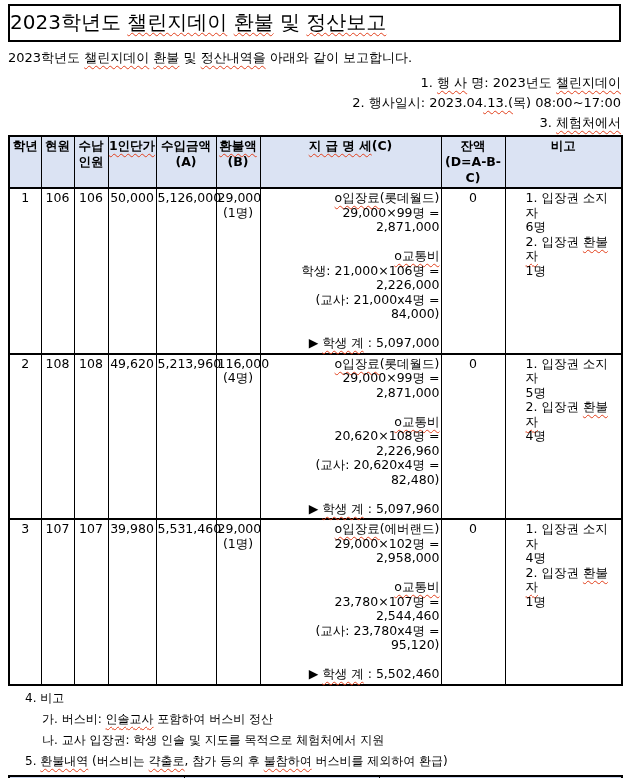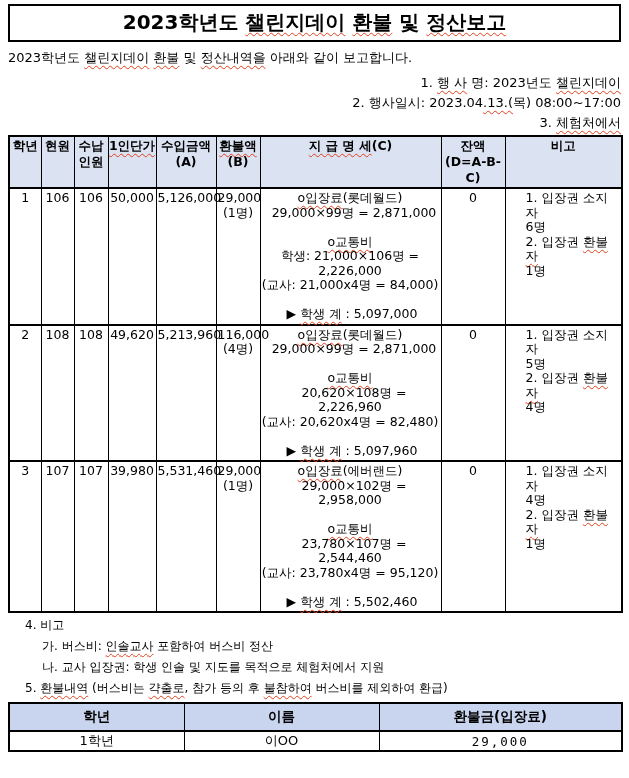--- a/index.html
+++ b/index.html
@@ -1,28 +1,28 @@
 <!DOCTYPE html>
 <html style="--hbg1: #dbe3f3; --hbg2: #c9d4ee; --sq: #e2401c;"><head>
 <meta charset="utf-8">
 <style>
   html,body{margin:0;padding:0;background:#fff;}
   body{font-family:"DejaVu Sans","Liberation Sans",sans-serif;color:#000;}
   .page{position:relative;width:629px;height:778px;box-sizing:border-box;padding:4px 8px;overflow:hidden;background:#fff;}
-  .title-box{border:2px solid #000;text-align:center;font-size:20px;font-weight:bold;padding:3px 0 4px 0;margin-bottom:7px;}
+  .title-box{border:2px solid #000;text-align:left;font-size:20px;font-weight:normal;padding:3px 0 4px 0;margin-bottom:7px;}
   .intro{font-size:13px;line-height:17px;margin:0 0 7px 0;}
   .num-item{font-size:13px;line-height:20px;margin-left:17px;text-align:right;}
   .sq{text-decoration-line:underline;text-decoration-style:wavy;text-decoration-color:var(--sq,#e2401c);text-decoration-thickness:1px;text-underline-offset:3px;text-decoration-skip-ink:none;}
   table{border-collapse:collapse;width:613px;table-layout:fixed;}
   .settle{margin-top:2px;border:2px solid #000;}
   .settle th,.settle td{border:1px solid #000;vertical-align:top;box-sizing:border-box;}
   .settle thead th{background:var(--hbg1,#dbe3f3);font-weight:bold;font-size:12.5px;text-align:center;line-height:16px;padding:1px 0;}
   .settle tbody tr{height:119px;}
   .settle tbody td{font-size:12.5px;text-align:center;line-height:14.5px;padding:2px 1px;border-top-width:2px;}
-  .settle td.detail{text-align:center;padding-left:0;}
+  .settle td.detail{text-align:right;padding-left:14px;}
   .settle td.notes{padding-left:20px;padding-right:2px;text-align:left;}
   .ln{white-space:pre-wrap;min-height:14.5px;}
   .ln.ctr{text-align:left;}
   .remarks{font-size:12px;line-height:21px;margin-top:2px;}
   .r1{margin-left:17px;}
   .r2{margin-left:34px;}
   .refund{margin-top:3px;border:2px solid #000;}
   .refund th,.refund td{border:1px solid #000;text-align:center;vertical-align:middle;box-sizing:border-box;}
   .refund thead th{background:var(--hbg2,#c9d4ee);font-weight:bold;font-size:13.5px;height:28px;border-bottom:2px solid #000;}
   .refund tbody td{font-size:13px;height:17px;padding:0;}

